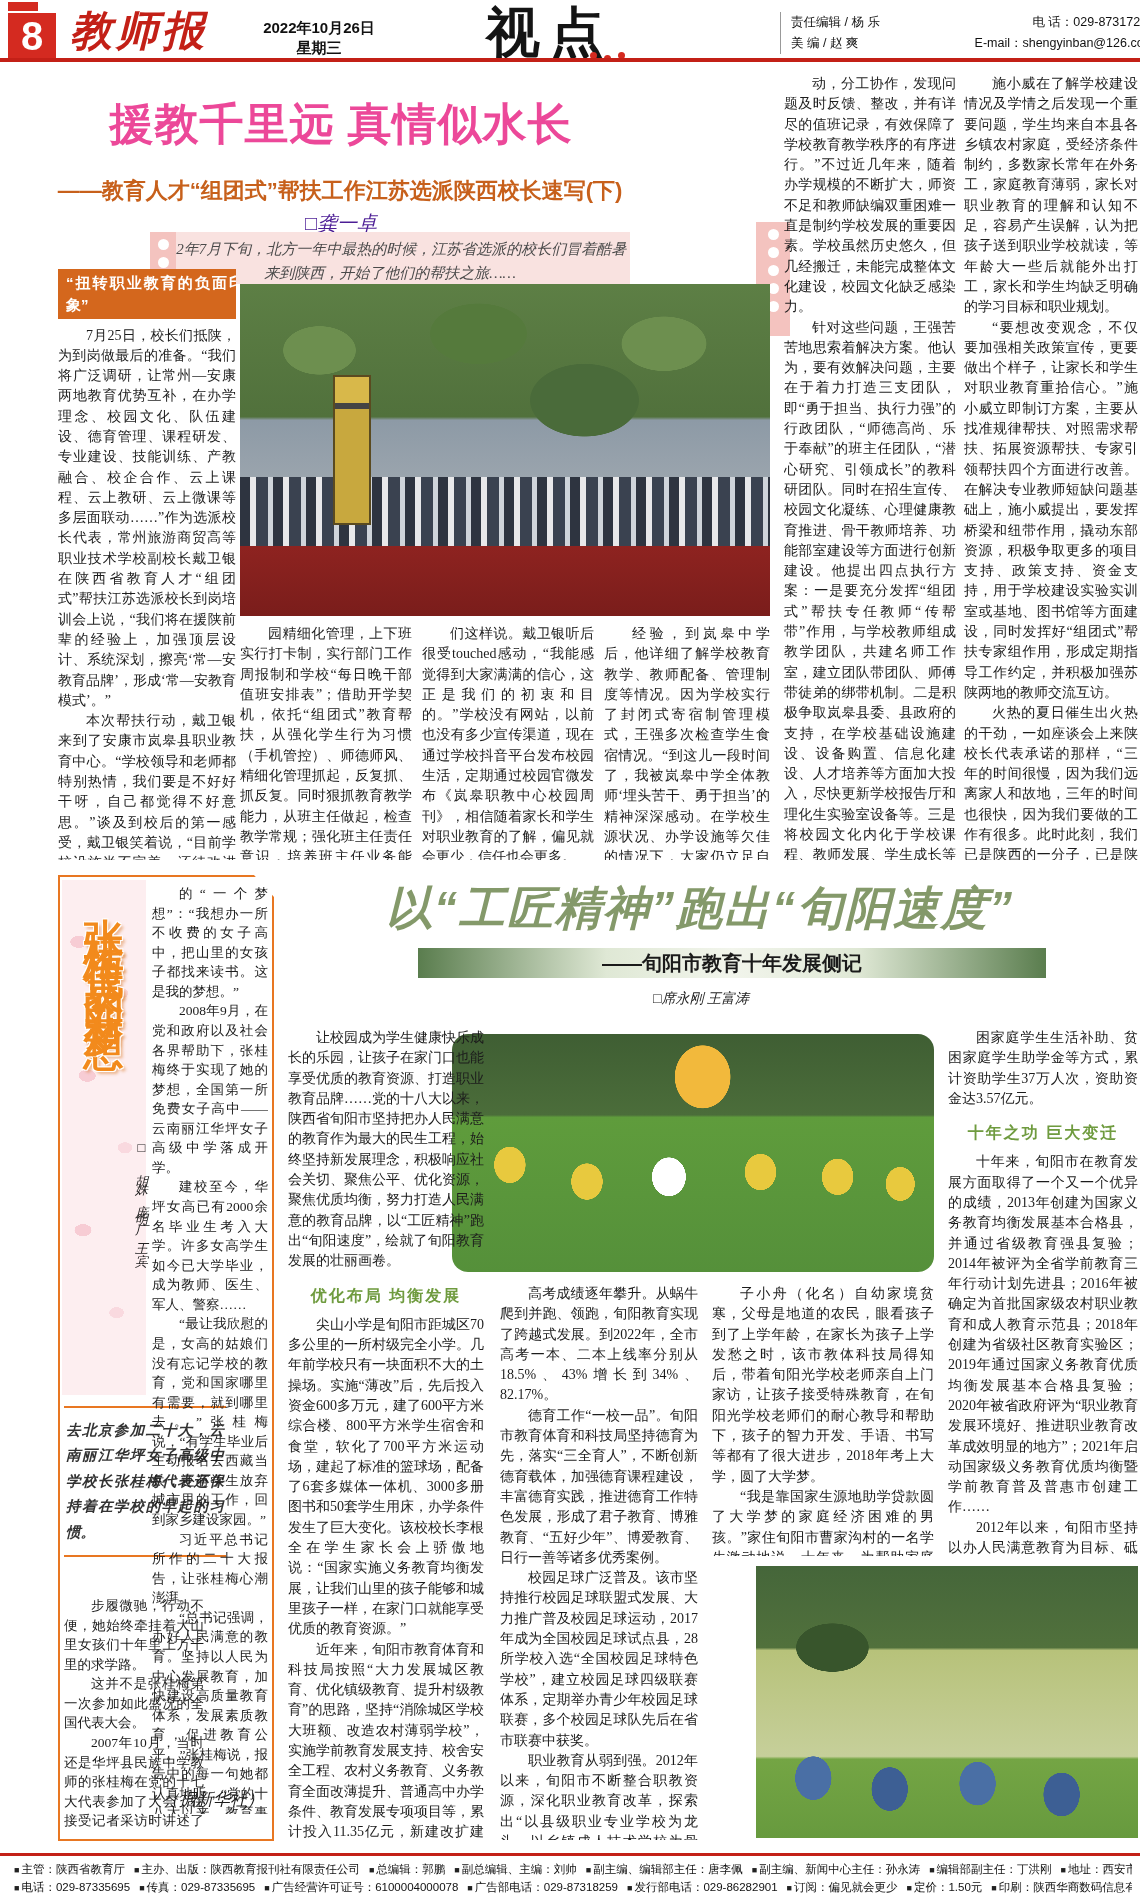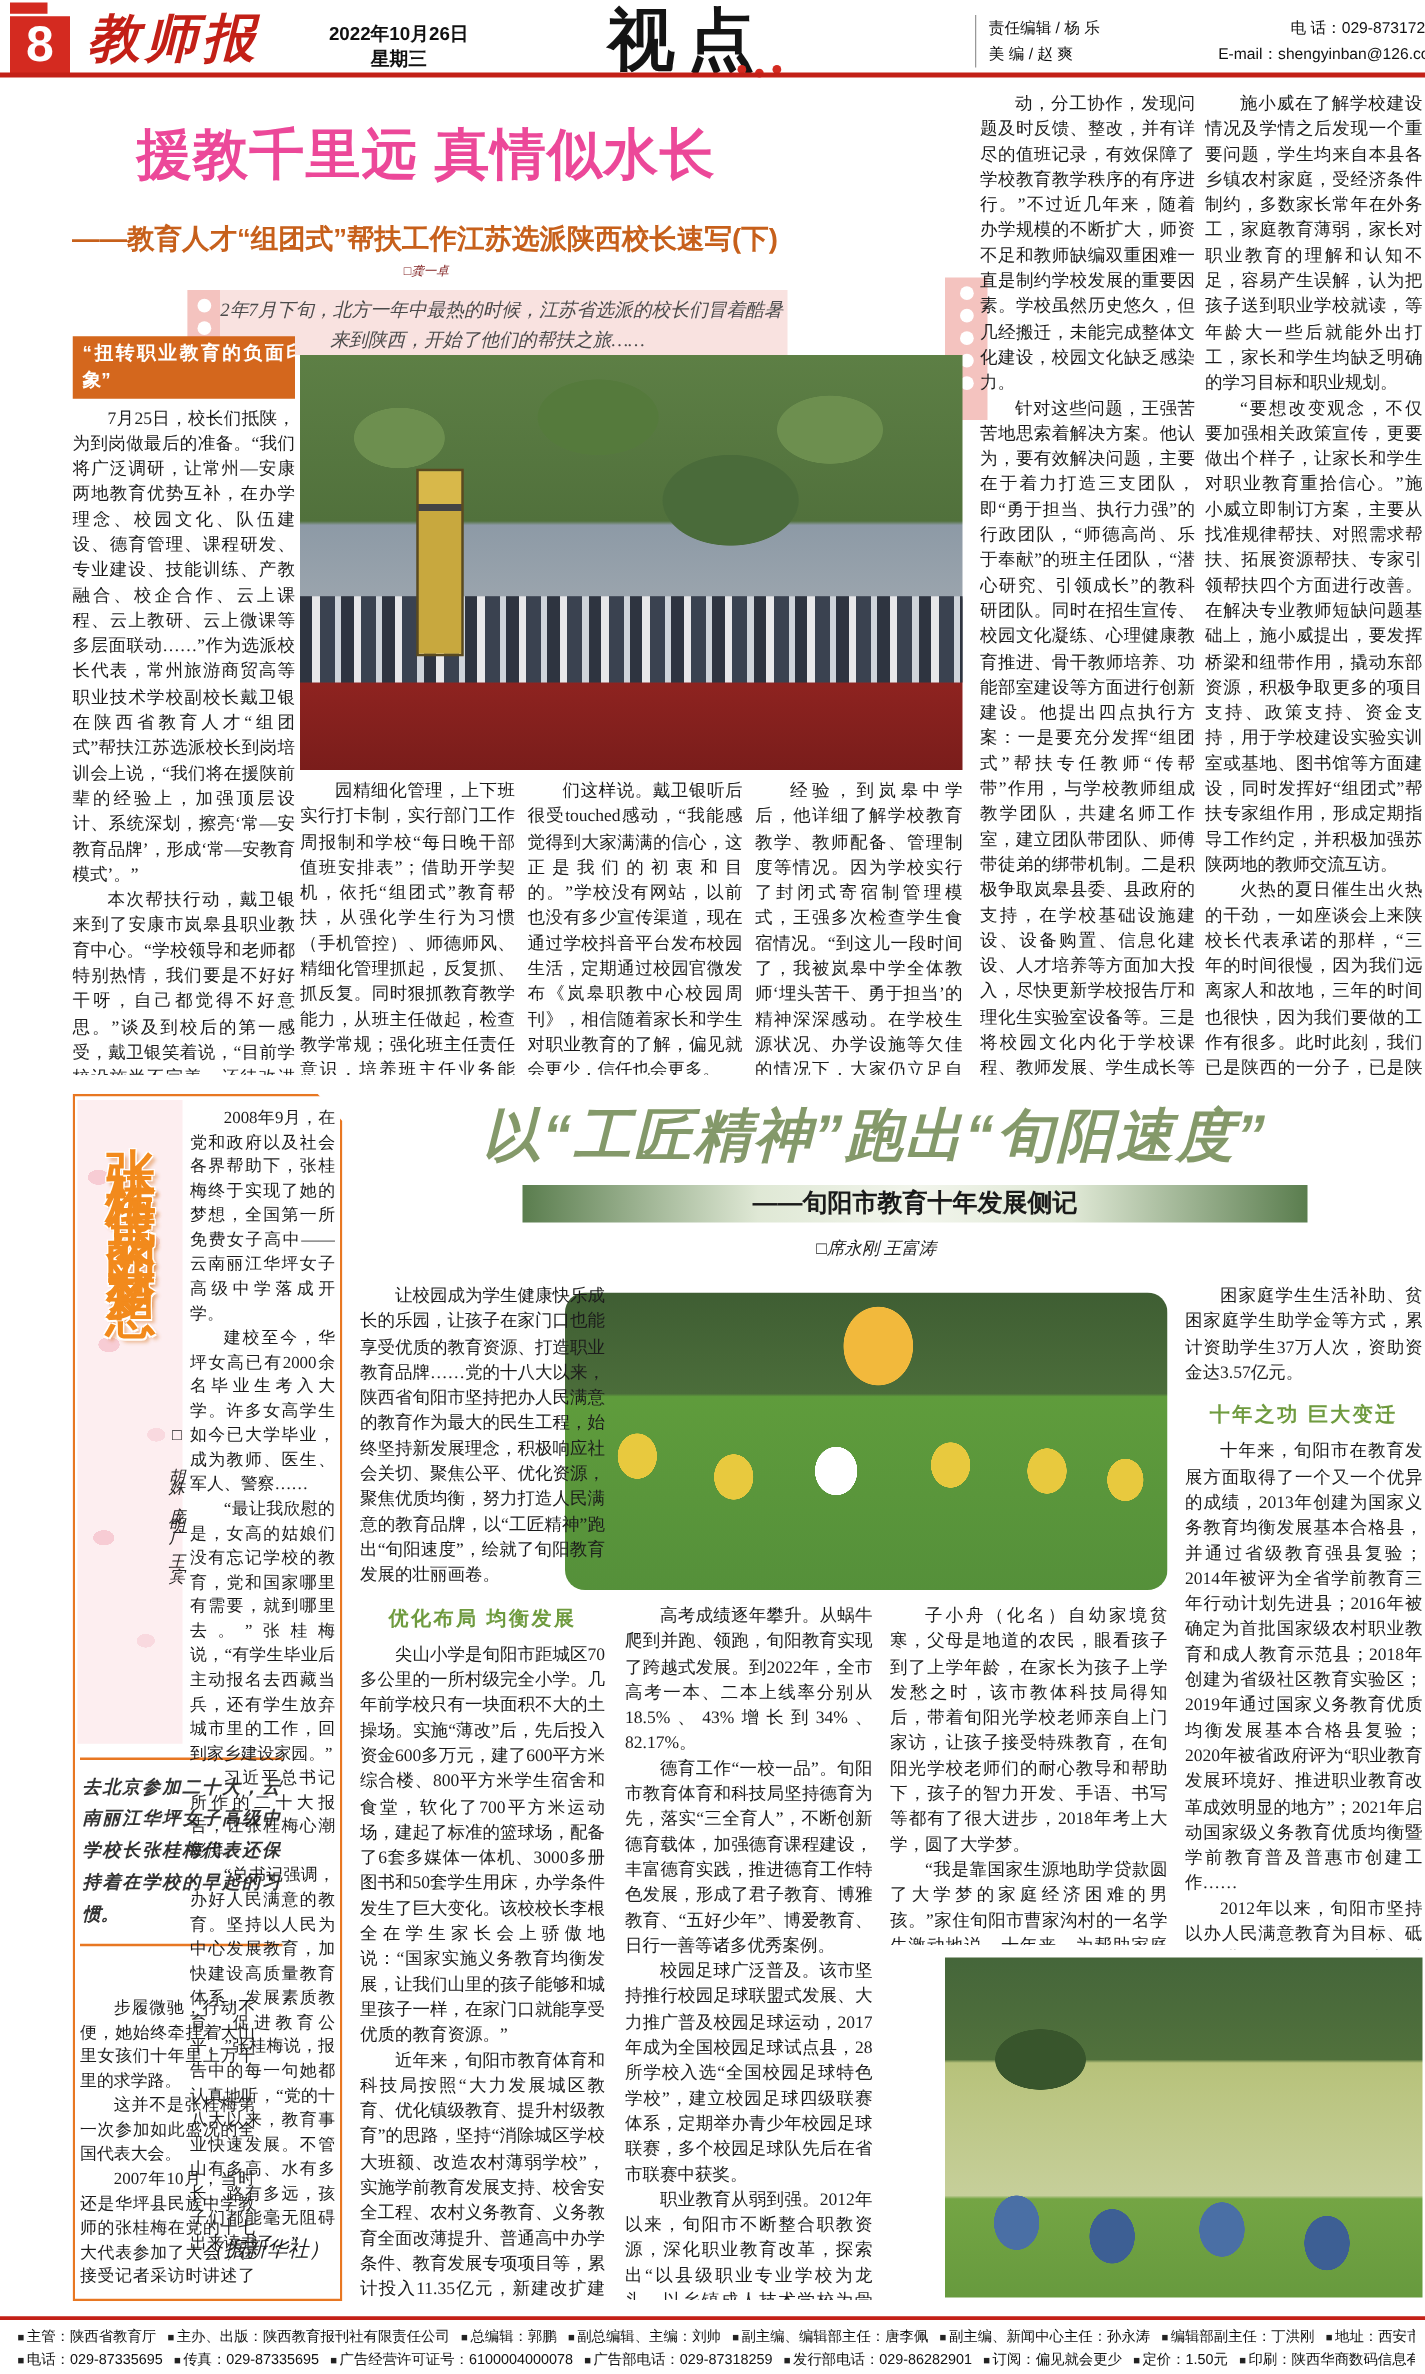--- a/index.html
+++ b/index.html
@@ -20,21 +20,21 @@
   #hdr-rule{left:0;top:58px;width:1140px;height:4px;background:#c32017;}
   #hdr-info{left:780px;top:12px;width:388px;height:42px;font-size:12.5px;line-height:21px;
     font-family:"Liberation Sans",sans-serif;color:#111;border-left:1px solid #999;border-right:6px solid #000000;
     padding-left:10px;box-sizing:border-box;}
   #hdr-info .row{display:flex;justify-content:space-between;padding-right:8px;}
   
   #t-headline{left:58px;top:76px;width:566px;height:96px;color:#ec4899;font-weight:900;font-size:44px;
     line-height:96px;text-align:center;font-family:"Liberation Sans",sans-serif;letter-spacing:1px;white-space:nowrap;}
   #t-subheadline{left:40px;top:176px;width:600px;color:#c7601b;font-weight:bold;font-size:22px;
     text-align:center;font-family:"Liberation Sans",sans-serif;}
-  #t-byline{left:58px;top:210px;width:566px;text-align:center;font-size:10px;font-style:italic;color:#7f1d1d;}
+  #t-byline{left:58px;top:210px;width:566px;text-align:center;font-size:20px;font-style:italic;color:#4c1d95;}
   #t-intro{left:150px;top:232px;width:480px;height:52px;background:#f9e2e0;color:#4a4a4a;
     font-size:15px;font-style:italic;line-height:24px;text-align:center;padding-top:5px;box-sizing:border-box;}
   .dotstrip{background:#f4c3bf;}
   .dotstrip i{display:block;width:11px;height:11px;border-radius:50%;background:#fff;margin:7px auto 0;}
   #dots-l{left:150px;top:232px;width:26px;height:70px;}
   #dots-r{left:756px;top:222px;width:34px;height:114px;}
   .col{position:absolute;text-align:justify;overflow:hidden;font-size:14px;line-height:1.45;}
   .col p{margin:0;text-indent:2em;}
   .news .h{display:block;width:max-content;max-width:100%;margin:9px auto 7px;background:#d4671d;color:#fff;
     font-weight:bold;font-size:15px;padding:3px 8px;font-family:"Liberation Sans",sans-serif;text-indent:0;}
@@ -185,20 +185,21 @@
     <div id="z-title">张桂梅代表的新梦想</div>
   </div>
   <div class="abs" id="z-authors">□胡姝  庞明广  王宾</div>
   <div class="abs" id="z-intro">去北京参加二十大，云南丽江华坪女子高级中学校长张桂梅代表还保持着在学校的早起的习惯。</div>
   <div class="col" id="z-colL">
       <p>步履微驰，行动不便，她始终牵挂着大山里女孩们十年里上万千里的求学路。</p>
       <p>这并不是张桂梅第一次参加如此盛况的全国代表大会。</p>
       <p>2007年10月，当时还是华坪县民族中学教师的张桂梅在党的十七大代表参加了大会，在接受记者采访时讲述了她</p>
     </div>
   <div class="col" id="z-colR">
+      <p>的“一个梦想”：“我想办一所不收费的女子高中，把山里的女孩子都找来读书。这是我的梦想。”</p>
       <p>2008年9月，在党和政府以及社会各界帮助下，张桂梅终于实现了她的梦想，全国第一所免费女子高中——云南丽江华坪女子高级中学落成开学。</p>
       <p>建校至今，华坪女高已有2000余名毕业生考入大学。许多女高学生如今已大学毕业，成为教师、医生、军人、警察……</p>
       <p>“最让我欣慰的是，女高的姑娘们没有忘记学校的教育，党和国家哪里有需要，就到哪里去。”张桂梅说，“有学生毕业后主动报名去西藏当兵，还有学生放弃城市里的工作，回到家乡建设家园。”</p>
       <p>习近平总书记所作的二十大报告，让张桂梅心潮澎湃。</p>
       <p>“总书记强调，办好人民满意的教育。坚持以人民为中心发展教育，加快建设高质量教育体系，发展素质教育，促进教育公平。”张桂梅说，报告中的每一句她都认真地听，“党的十八大以来，教育事业快速发展。不管山有多高、水有多长、路有多远，孩子们都能毫无阻碍出来读书了。”</p>
     </div>
   <div class="abs" id="z-credit">（据新华社）</div>
 
   <div class="abs" id="x-headline">以“工匠精神”跑出“旬阳速度”</div>
   <div class="abs" id="x-bar">——旬阳市教育十年发展侧记</div>

